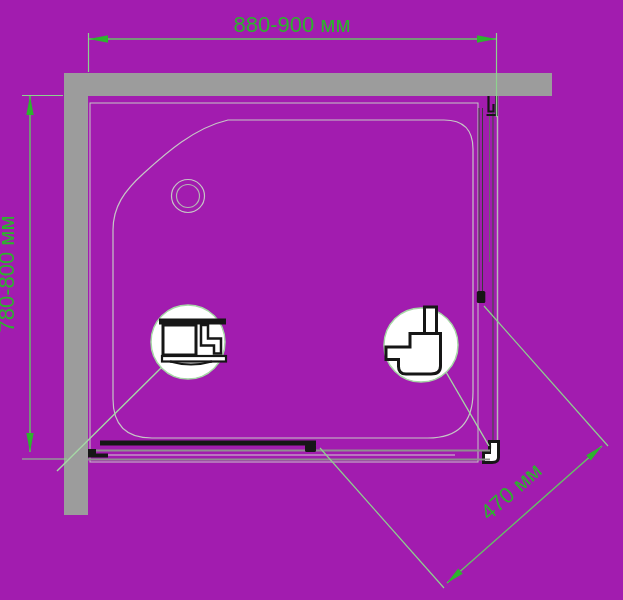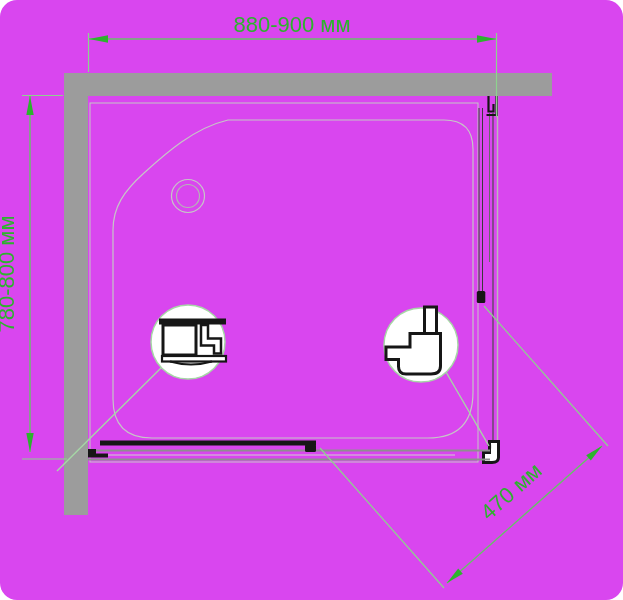--- a/index.html
+++ b/index.html
@@ -1,17 +1,17 @@
 <!DOCTYPE html>
 <html><head>
 <meta charset="utf-8">
 <style>
   html,body{margin:0;padding:0;background:#ffffff;}
-  .stage{position:relative;width:623px;height:600px;background:#d946ef;overflow:hidden;
-         font-family:"Liberation Sans", sans-serif;border-radius:17px;}
+  .stage{position:relative;width:623px;height:600px;background:#a21caf;overflow:hidden;
+         font-family:"Liberation Sans", sans-serif;}
   svg{display:block;}
   text{font-family:"Liberation Sans", sans-serif;font-size:22px;}
 </style>
 </head>
 <body>
 
 <div class="stage">
 <svg width="623" height="600" viewBox="0 0 623 600">
 
   <g>

